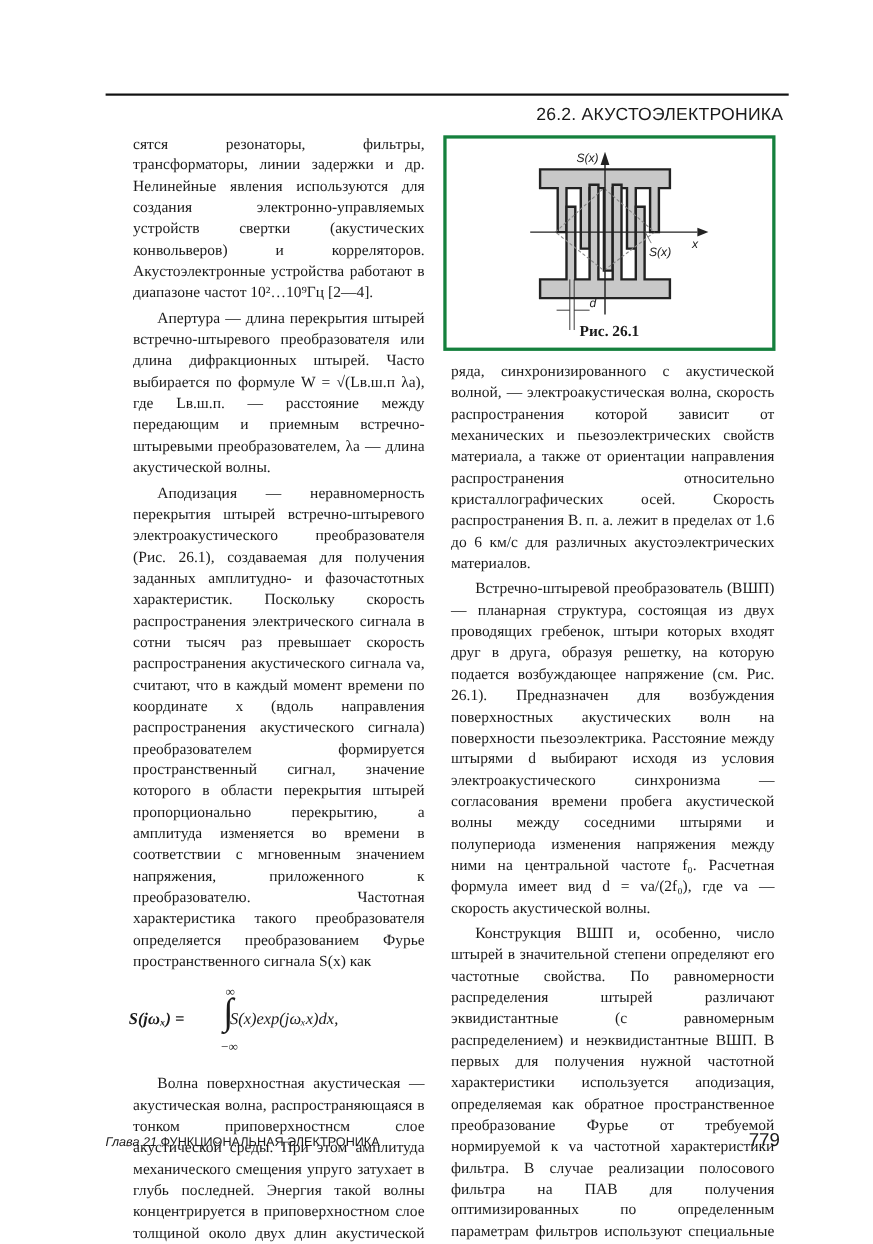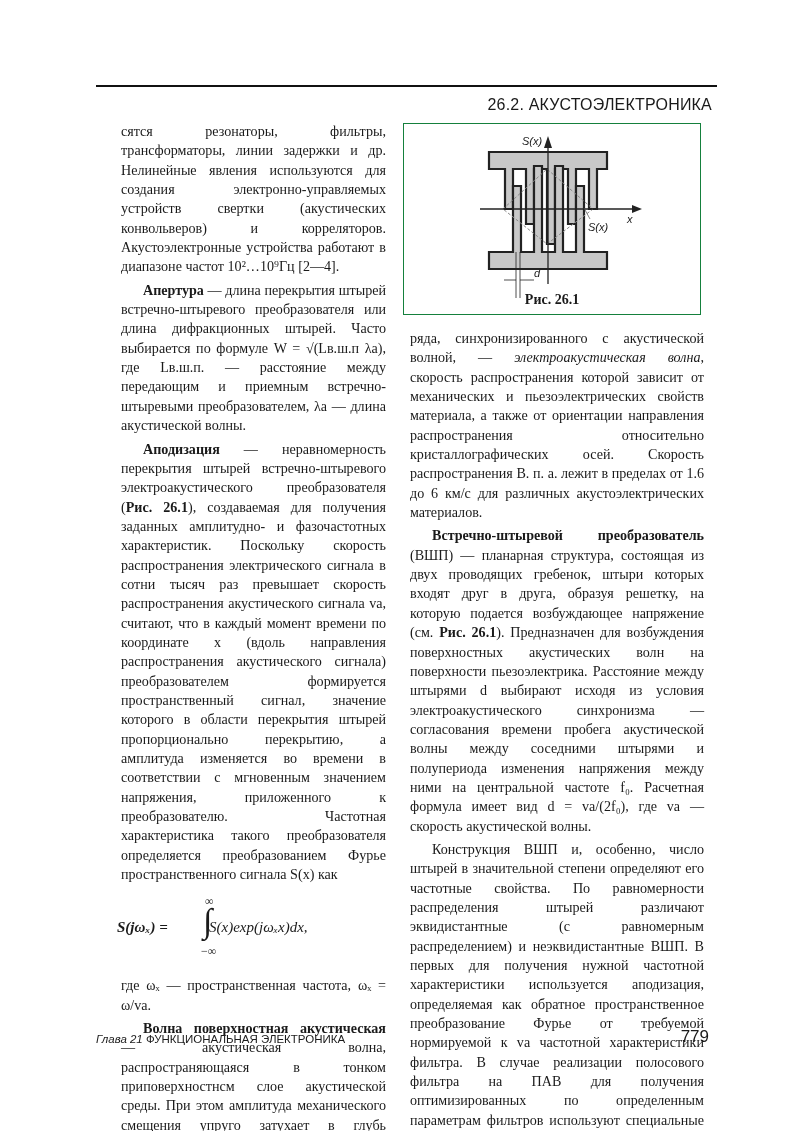--- a/index.html
+++ b/index.html
@@ -6,29 +6,29 @@
   body { width:794px; height:1131px; position:relative; overflow:hidden;
          font-family:"Liberation Serif", serif; color:#1a1a1a; }
   .header-title { position:absolute; right:82px; top:64px;
          font-family:"Liberation Sans", sans-serif; font-size:16px; letter-spacing:0.2px;margin-top:32px; }
   .header-rule { position:absolute; left:96px; top:85px; width:621px; height:2px; background:#111; }
   .col { position:absolute; font-size:14.1px; line-height:19.35px; text-align:justify; hyphens:manual; }
   .col-left { left:117px; top:118px; width:273px; }
   .col-right { left:406px; top:325px; width:302px; }
   p { margin:4px; }
   p.ind { text-indent:22px; }
-  .term { font-weight:bold; }
-  .it { font-style:italic; }
+  .term { font-weight:normal; }
+  .it { }
   .formula { font-style:italic; font-size:15px; margin:14px 0 14px 0; padding-left:0; height:64px; position:relative; }
   .formula .lhs { position:absolute; left:0; top:20px;font-weight:bold; }
   .formula .int { position:absolute; left:86px; top:6px; font-size:34px; font-style:normal; line-height:34px; }
   .formula .up { position:absolute; left:88px; top:-6px; font-size:12px; font-style:normal; }
   .formula .lo { position:absolute; left:84px; top:44px; font-size:12px; font-style:normal; }
   .formula .rhs { position:absolute; left:92px; top:20px; }
-  .figure { position:absolute; left:403px; top:123px; width:296px; height:190px; border:1px solid #15803d; }
+  .figure { position:absolute; left:403px; top:123px; width:296px; height:190px; border:3px solid #15803d; }
   .figure svg { position:absolute; left:0; top:0; }
   .fig-caption { position:absolute; left:0; width:100%; top:168px; text-align:center; font-weight:bold; font-size:14px; }
   .footer-chapter { position:absolute; left:96px; top:1033px; font-family:"Liberation Sans", sans-serif; font-size:11.5px; }
   .footer-chapter .lbl { font-style:italic; }
   .page-num { position:absolute; right:85px; top:1027px; font-family:"Liberation Sans", sans-serif; font-size:17px; }
 </style>
 </head>
 <body>
 
 <div class="header-title">26.2. АКУСТОЭЛЕКТРОНИКА</div>
@@ -38,21 +38,20 @@
   <p>сятся резонаторы, фильтры, трансформаторы, линии задержки и др. Нелинейные явления используются для создания электронно-управляемых устройств свертки (акустических конвольверов) и корреляторов. Акустоэлектронные устройства работают в диапазоне частот 10²…10⁹Гц [2—4].</p>
   <p class="ind"><span class="term">Апертура</span><span> — длина перекрытия штырей встречно-штыревого преобразователя или длина дифракционных штырей. Часто выбирается по формуле W = √(Lв.ш.п λа), где Lв.ш.п. — расстояние между передающим и приемным встречно-штыревыми преобразователем, λа — длина акустической волны.</span></p>
   <p class="ind"><span class="term">Аподизация</span><span> — неравномерность перекрытия штырей встречно-штыревого электроакустического преобразователя (</span><span class="term">Рис. 26.1</span><span>), создаваемая для получения заданных амплитудно- и фазочастотных характеристик. Поскольку скорость распространения электрического сигнала в сотни тысяч раз превышает скорость распространения акустического сигнала vа, считают, что в каждый момент времени по координате x (вдоль направления распространения акустического сигнала) преобразователем формируется пространственный сигнал, значение которого в области перекрытия штырей пропорционально перекрытию, а амплитуда изменяется во времени в соответствии с мгновенным значением напряжения, приложенного к преобразователю. Частотная характеристика такого преобразователя определяется преобразованием Фурье пространственного сигнала S(x) как</span></p>
   <div class="formula">
     <span class="lhs">S(jωₓ) =</span>
     <span class="up">∞</span>
     <span class="int">∫</span>
     <span class="lo">−∞</span>
     <span class="rhs">S(x)exp(jωₓx)dx,</span>
   </div>
-  <p>где ωₓ — пространственная частота, ωₓ = ω/vа.</p>
   <p class="ind"><span class="term">Волна поверхностная акустическая</span><span> — акустическая волна, распространяющаяся в тонком приповерхностнсм слое акустической среды. При этом амплитуда механического смещения упруго затухает в глубь последней. Энергия такой волны концентрируется в приповерхностном слое толщиной около двух длин акустической волны, что позволяет получить большую плотность акустической мощности, которая передается, что приводит к нелинейным акустическим явлениям. От распространения В. п. а. на поверхности пьезоэлектрика в результате прямого и обратного пьезоэффектов возникает волна электрического за-</span></p>
 </div>
 
 <div class="figure">
   <svg width="296" height="190" viewBox="0 0 296 190">
     <g fill="#c8c8c8" stroke="#222" stroke-width="2.2">
 
       <path d="M 85 28 H 203 V 45 H 193 V 85 H 185 V 45 H 172 V 100 H 164 V 45 H 151 V 120 H 143 V 45 H 130 V 100 H 122 V 45 H 109 V 85 H 101 V 45 H 85 Z"></path>
 
       <path d="M 85 145 H 203 V 128 H 180 V 62 H 172 V 128 H 159 V 42 H 151 V 128 H 138 V 42 H 130 V 128 H 117 V 62 H 109 V 128 H 85 Z" fill="#c8c8c8"></path>

